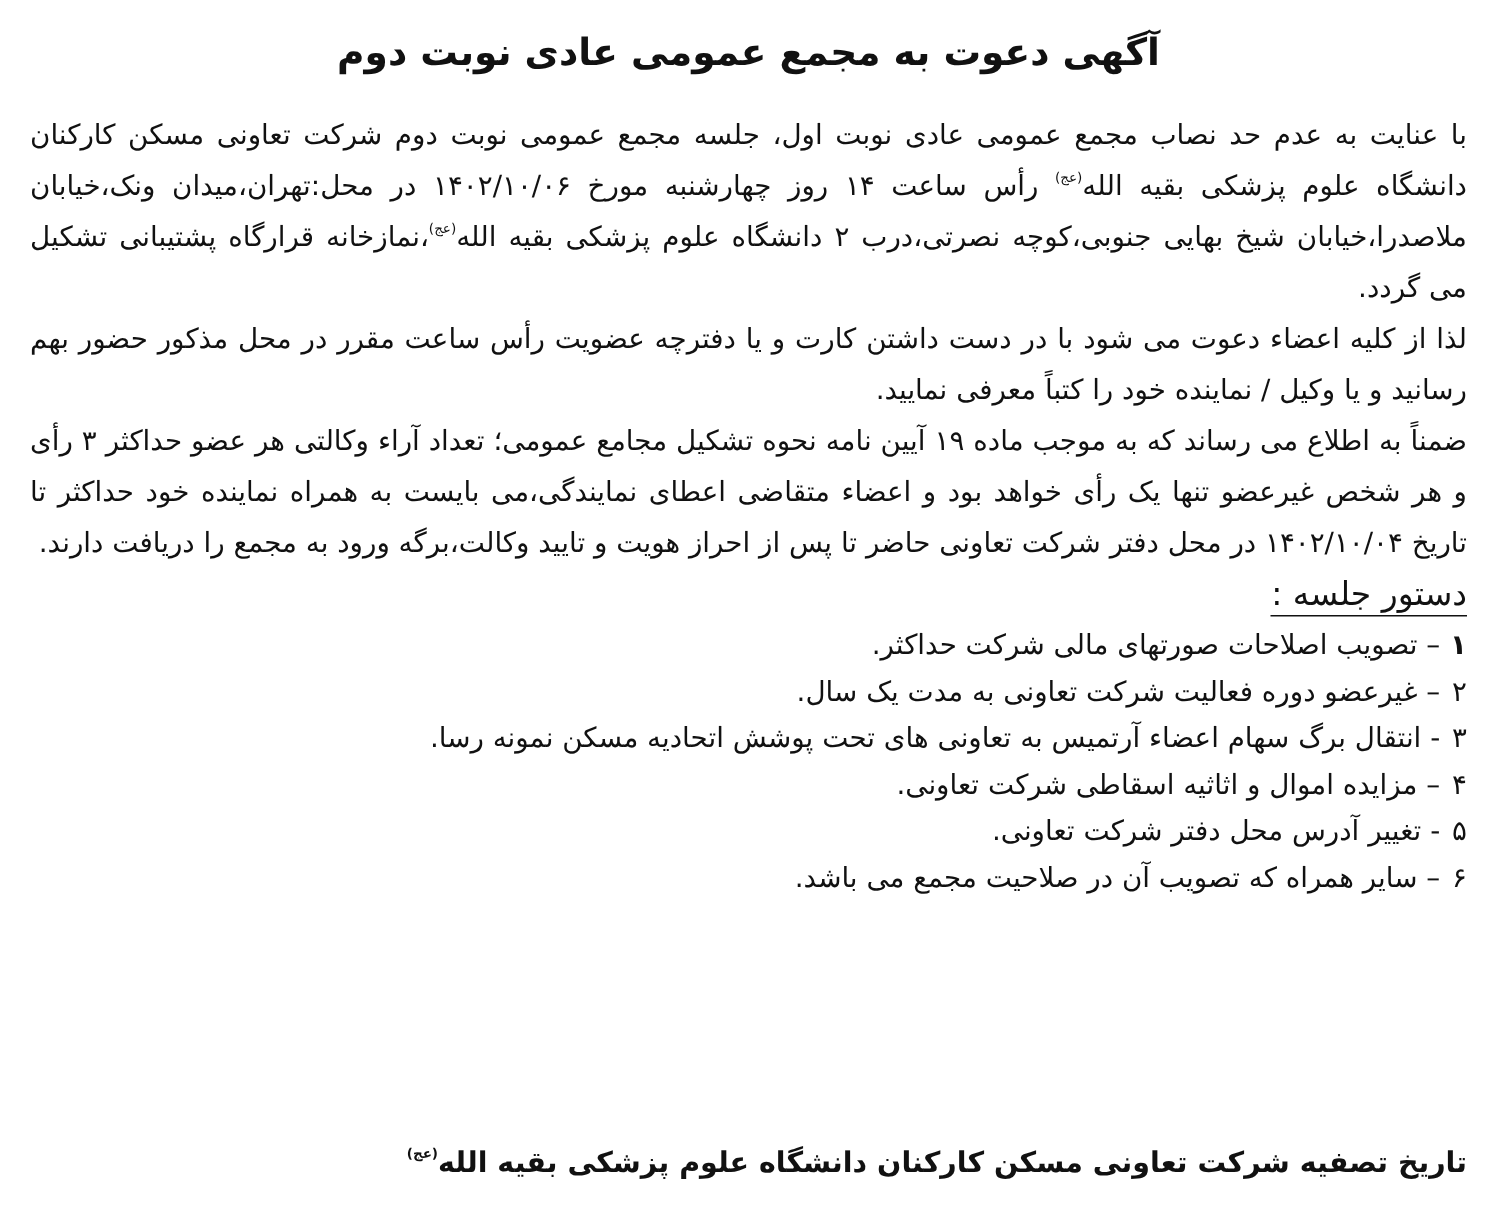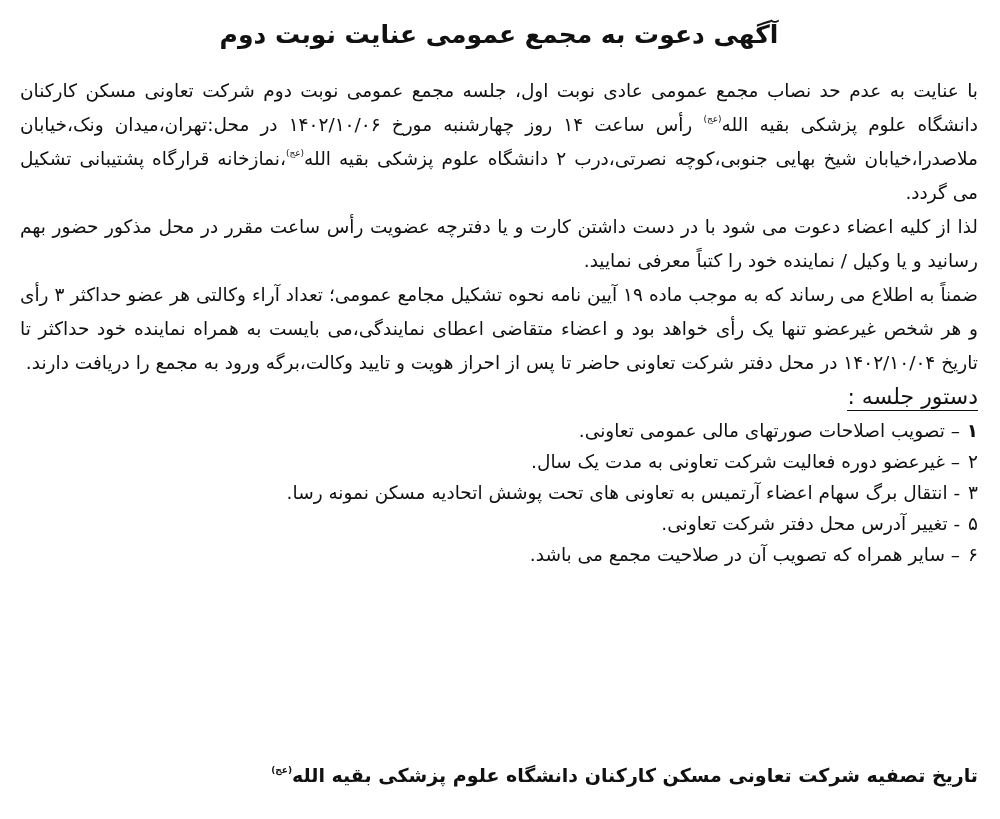--- a/index.html
+++ b/index.html
@@ -81,40 +81,43 @@
       font-size: 19px;
       line-height: 30px;
       margin: 0;
     }
   </style>
 </head>
 <body>
 
 <div class="page">
 
-  <h1 class="title">آگهی دعوت به مجمع عمومی عنایت نوبت دوم</h1>
+  <h1 class="title">آگهی دعوت به مجمع عمومی عادی نوبت دوم</h1>
 
   <div class="body-text">
     <p class="para">
       <span>با عنایت به عدم حد نصاب مجمع عمومی عادی نوبت اول، جلسه مجمع عمومی نوبت دوم شرکت تعاونی مسکن کارکنان دانشگاه علوم پزشکی بقیه الله</span><sup class="honor">(عج)</sup><span> رأس ساعت ۱۴ روز چهارشنبه مورخ ۱۴۰۲/۱۰/۰۶ در محل:تهران،میدان ونک،خیابان ملاصدرا،خیابان شیخ بهایی جنوبی،کوچه نصرتی،درب ۲ دانشگاه علوم پزشکی بقیه الله</span><sup class="honor">(عج)</sup><span>،نمازخانه قرارگاه پشتیبانی تشکیل می گردد.</span>
     </p>
     <p class="para">لذا از کلیه اعضاء دعوت می شود با در دست داشتن کارت و یا دفترچه عضویت رأس ساعت مقرر در محل مذکور حضور بهم رسانید و یا وکیل / نماینده خود را کتباً معرفی نمایید.</p>
     <p class="para">ضمناً به اطلاع می رساند که به موجب ماده ۱۹ آیین نامه نحوه تشکیل مجامع عمومی؛ تعداد آراء وکالتی هر عضو حداکثر ۳ رأی و هر شخص غیرعضو تنها یک رأی خواهد بود و اعضاء متقاضی اعطای نمایندگی،می بایست به همراه نماینده خود حداکثر تا تاریخ ۱۴۰۲/۱۰/۰۴ در محل دفتر شرکت تعاونی حاضر تا پس از احراز هویت و تایید وکالت،برگه ورود به مجمع را دریافت دارند.</p>
 
     <h2 class="agenda-heading">دستور جلسه :</h2>
 
     <ol class="agenda-list">
       <li class="agenda-item">
-        <span class="num bold">۱</span><span> – </span><span>تصویب اصلاحات صورتهای مالی عمومی تعاونی.</span>
+        <span class="num bold">۱</span><span> – </span><span>تصویب اصلاحات صورتهای مالی شرکت حداکثر.</span>
       </li>
       <li class="agenda-item">
         <span class="num">۲</span><span> – </span><span>غیرعضو دوره فعالیت شرکت تعاونی به مدت یک سال.</span>
       </li>
       <li class="agenda-item">
         <span class="num">۳</span><span> - </span><span>انتقال برگ سهام اعضاء آرتمیس به تعاونی های تحت پوشش اتحادیه مسکن نمونه رسا.</span>
+      </li>
+      <li class="agenda-item">
+        <span class="num">۴</span><span> – </span><span>مزایده اموال و اثاثیه اسقاطی شرکت تعاونی.</span>
       </li>
       <li class="agenda-item">
         <span class="num">۵</span><span> - </span><span>تغییر آدرس محل دفتر شرکت تعاونی.</span>
       </li>
       <li class="agenda-item">
         <span class="num">۶</span><span> – </span><span>سایر همراه که تصویب آن در صلاحیت مجمع می باشد.</span>
       </li>
     </ol>
   </div>
 

